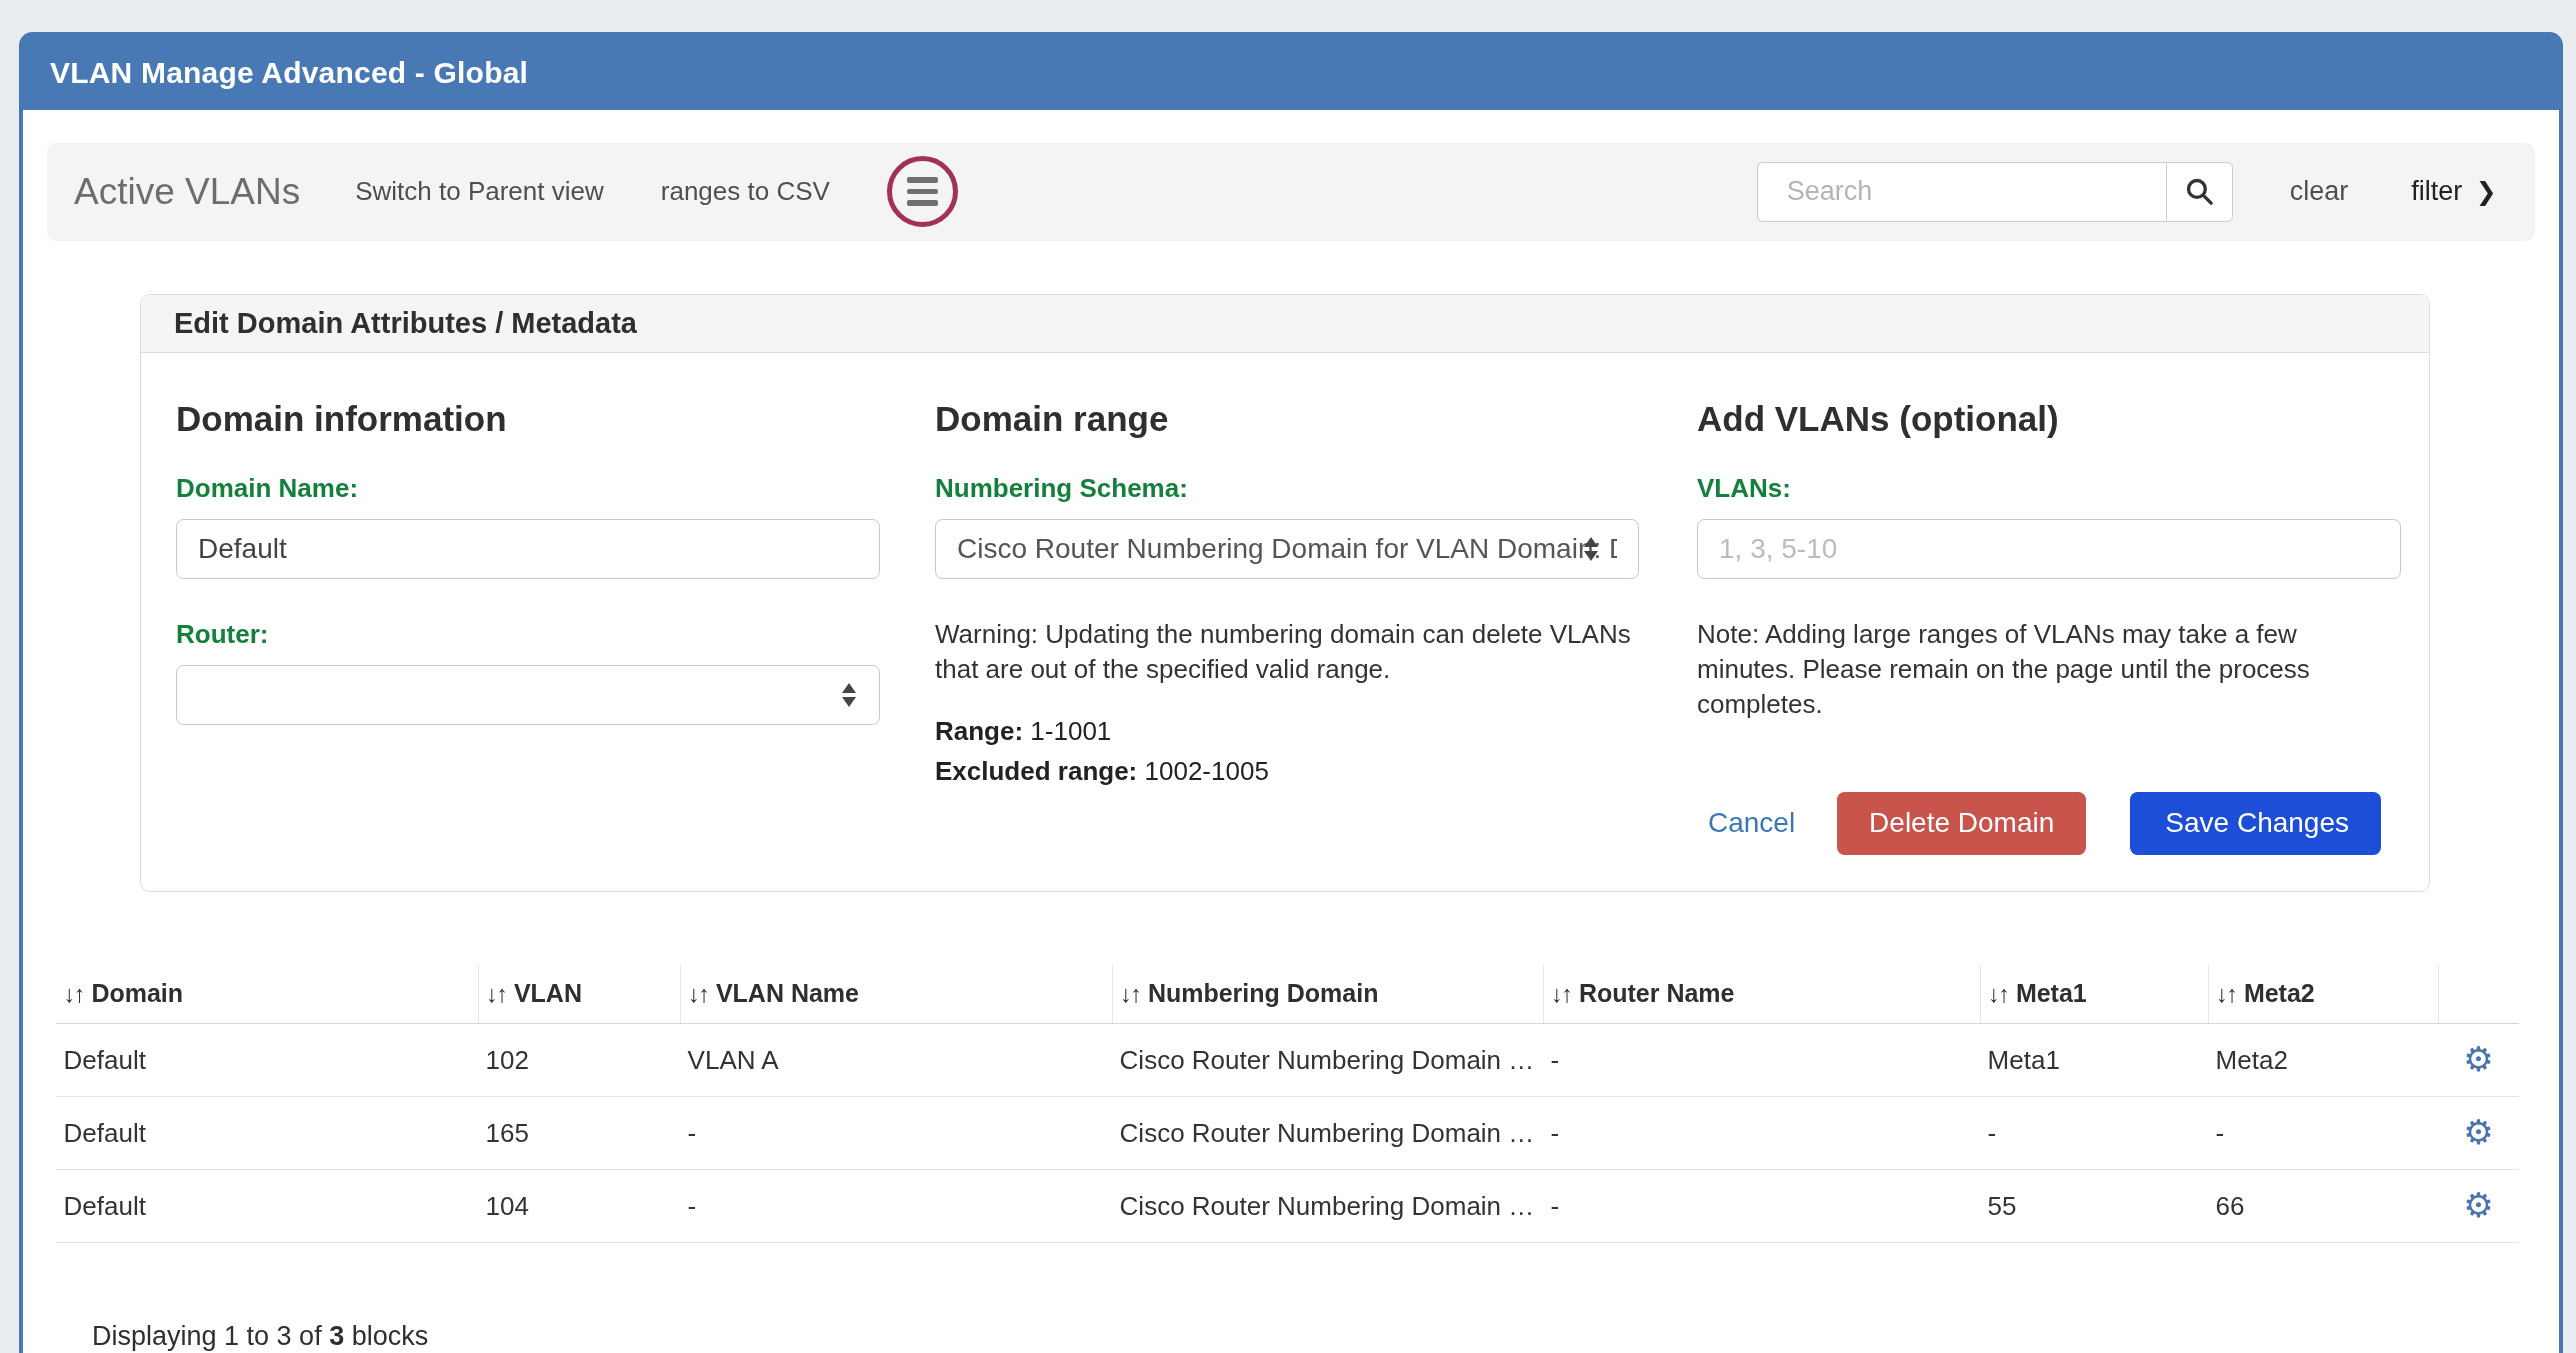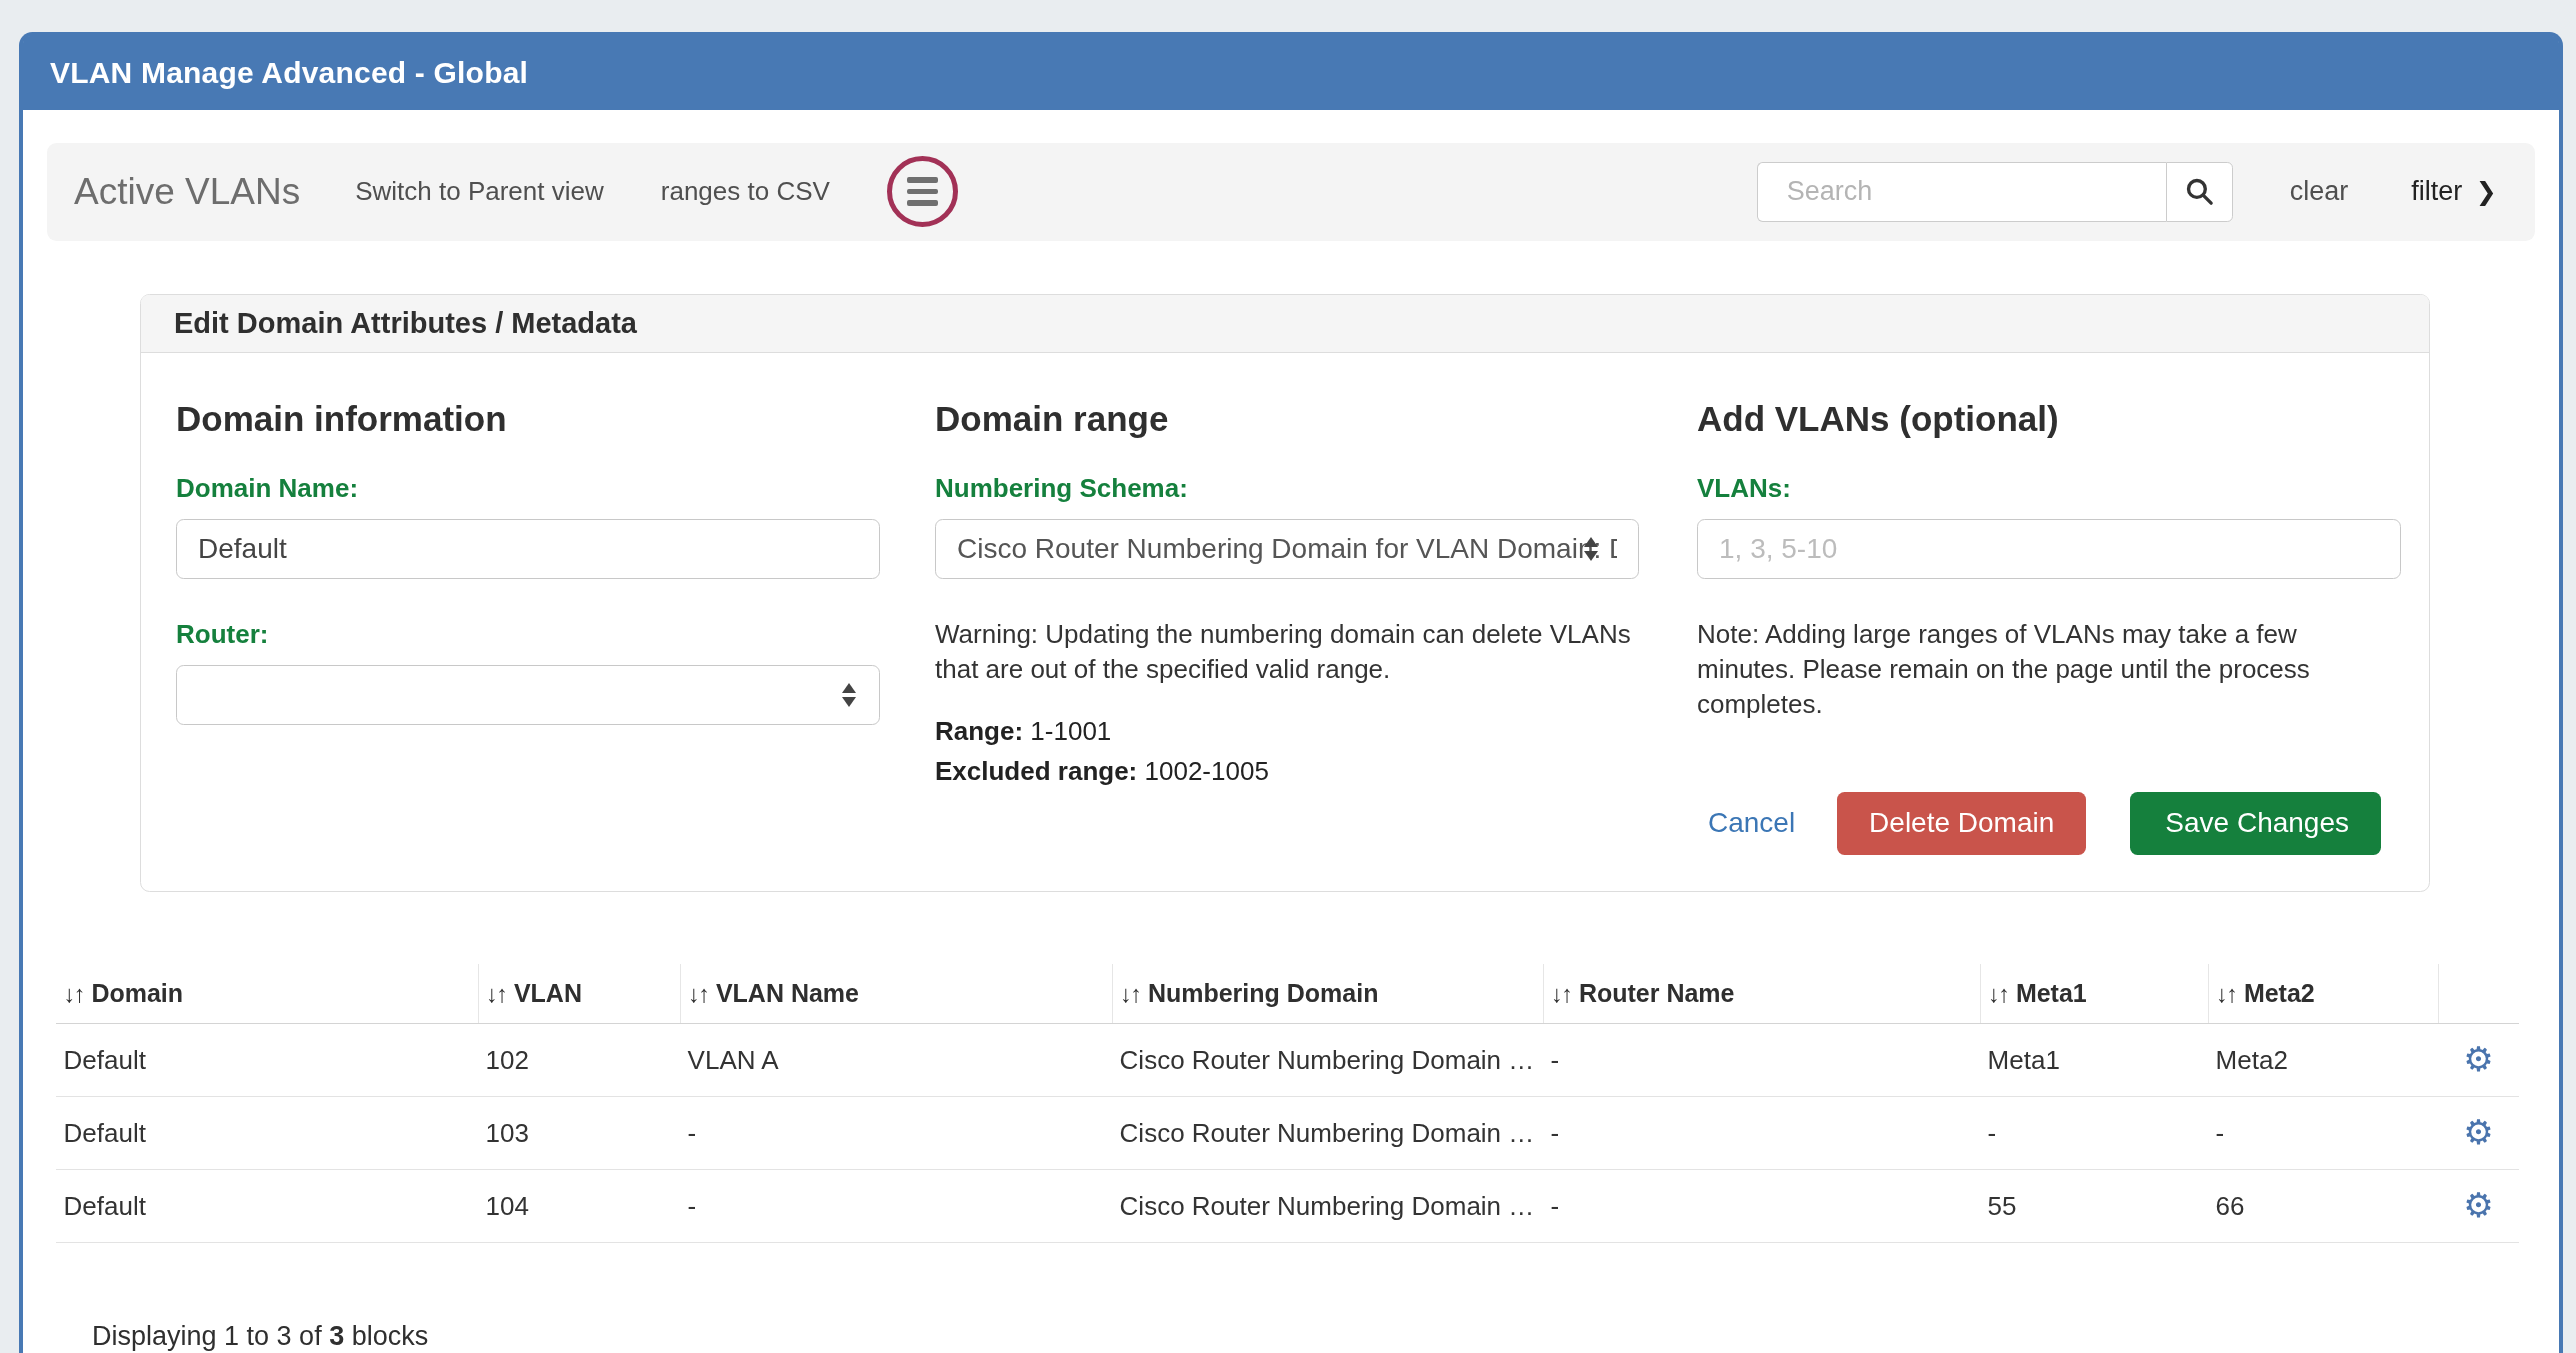--- a/index.html
+++ b/index.html
@@ -136,21 +136,21 @@
     position: absolute; right: 48px; bottom: 36px;
     display: flex; align-items: center;
   }
   .cancel-link { font-size: 28px; color: #3b76b5; cursor: pointer; margin-right: 42px; }
   .btn {
     height: 63px; border: none; border-radius: 7.6px;
     font-size: 28px; color: #fff; padding: 0 32px;
     cursor: pointer; font-family: "Liberation Sans", sans-serif;
   }
   .btn-danger { background: #c9544b; margin-right: 44px; }
-  .btn-primary { background: #15803d; padding-left: 35px; }
+  .btn-primary { background: #1d4ed8; padding-left: 35px; }
 
   
   .vlan-table-wrap { margin: 72px 33px 0 33px; }
   table { width: 2463px; border-collapse: collapse; table-layout: fixed; }
   th {
     text-align: left; font-size: 25px; font-weight: bold; color: #2f2f2f;
     padding: 15.3px 7.6px 15.3px 7.6px;
     border-bottom: 1.9px solid #d4d4d4;
     border-left: 1.9px solid #e6e6e6;
     cursor: pointer;
@@ -293,21 +293,21 @@
           <td>102</td>
           <td>VLAN A</td>
           <td>Cisco Router Numbering Domain for …</td>
           <td>-</td>
           <td>Meta1</td>
           <td>Meta2</td>
           <td class="actions"><span class="gear">⚙</span></td>
         </tr>
         <tr>
           <td>Default</td>
-          <td>103</td>
+          <td>165</td>
           <td>-</td>
           <td>Cisco Router Numbering Domain for …</td>
           <td>-</td>
           <td>-</td>
           <td>-</td>
           <td class="actions"><span class="gear">⚙</span></td>
         </tr>
         <tr>
           <td>Default</td>
           <td>104</td>

